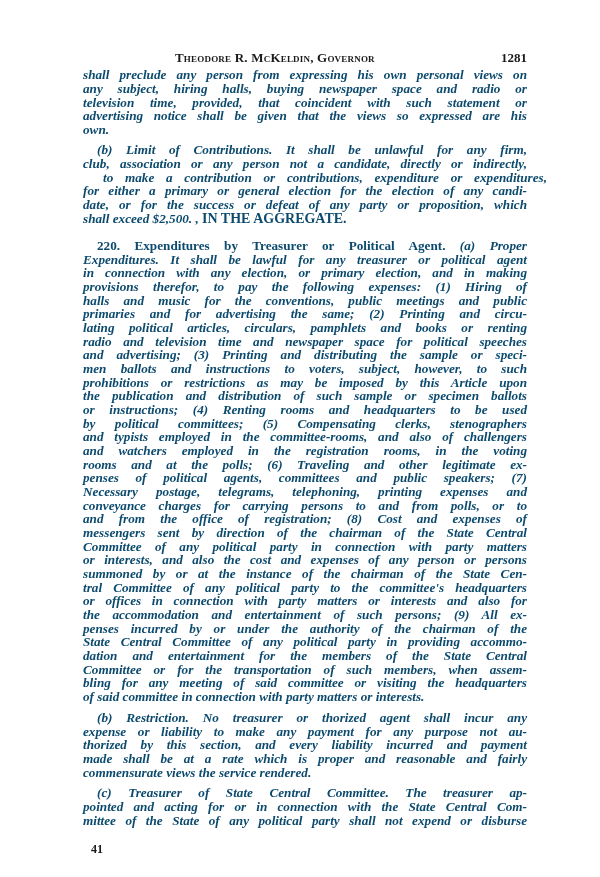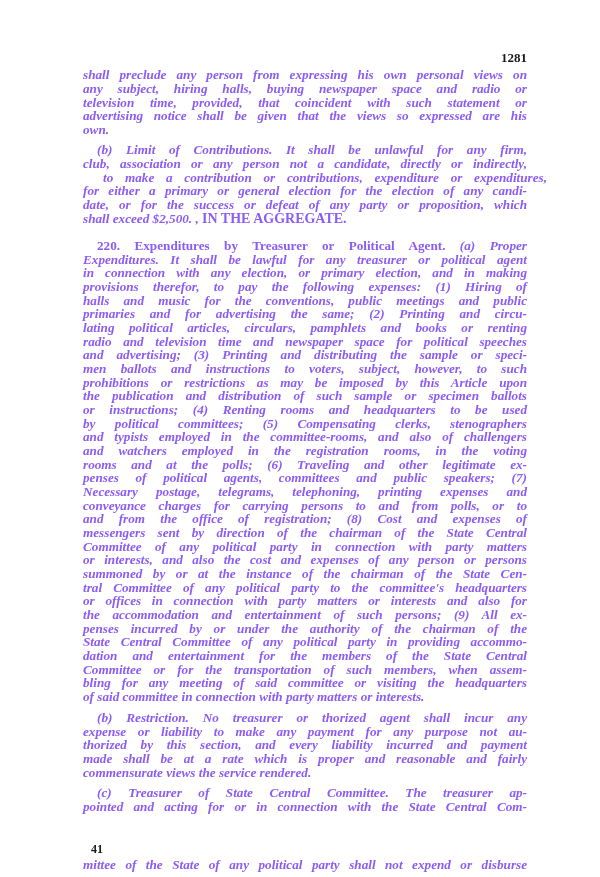--- a/index.html
+++ b/index.html
@@ -12,36 +12,37 @@
   .header {
     position: absolute; top: 50px; left: 0; width: 444px; height: 16px;
     font-family: "Liberation Serif", serif; font-size: 13px; font-weight: bold;
   }
   .header .title { position: absolute; left: 92px; top: 0; font-variant: small-caps; letter-spacing: 0.2px; }
   .header .pnum { position: absolute; right: 0; top: 0; }
   .line {
     position: absolute; left: 0; width: 444px; height: 14px; white-space: nowrap;
     font-family: "Liberation Serif", serif; font-style: italic; font-weight: bold;
     font-size: 13.2px; line-height: 14px; text-align: justify; text-align-last: justify;
-    color: #8b5cf6;
+    color: #0c4a6e;
   }
   .line.last { text-align-last: left; }
   .line.indent { padding-left: 14px; width: 430px; }
   .plain { font-style: normal; font-weight: bold; font-size: 14px; }
   .sec { font-style: normal; font-weight: bold; }
   .folio {
     position: absolute; left: 8px; top: 842px;
     font-family: "Liberation Serif", serif; font-weight: bold; font-size: 12px;
   }
 </style>
 </head>
 <body>
 
 <div class="page">
   <div class="header">
+    <span class="title">Theodore R. McKeldin, Governor</span>
     <span class="pnum">1281</span>
   </div>
   <div id="body-lines">
       <div class="line" style="top: 68px;"><span>shall preclude any person from expressing his own personal views on</span></div>
       <div class="line" style="top: 82px;"><span>any subject, hiring halls, buying newspaper space and radio or</span></div>
       <div class="line" style="top: 96px;"><span>television time, provided, that coincident with such statement or</span></div>
       <div class="line" style="top: 109px;"><span>advertising notice shall be given that the views so expressed are his</span></div>
       <div class="line last" style="top: 123px;"><span>own.</span></div>
       <div class="line indent" style="top: 143px;"><span>(b) Limit of Contributions. It shall be unlawful for any firm,</span></div>
       <div class="line" style="top: 157px;"><span>club, association or any person not a candidate, directly or indirectly,</span></div>
@@ -83,16 +84,16 @@
       <div class="line" style="top: 663px;"><span>Committee or for the transportation of such members, when assem-</span></div>
       <div class="line" style="top: 676px;"><span>bling for any meeting of said committee or visiting the headquarters</span></div>
       <div class="line last" style="top: 690px;"><span>of said committee in connection with party matters or interests.</span></div>
       <div class="line indent" style="top: 711px;"><span>(b) Restriction. No treasurer or thorized agent shall incur any</span></div>
       <div class="line" style="top: 725px;"><span>expense or liability to make any payment for any purpose not au-</span></div>
       <div class="line" style="top: 738px;"><span>thorized by this section, and every liability incurred and payment</span></div>
       <div class="line" style="top: 752px;"><span>made shall be at a rate which is proper and reasonable and fairly</span></div>
       <div class="line last" style="top: 766px;"><span>commensurate views the service rendered.</span></div>
       <div class="line indent" style="top: 786px;"><span>(c) Treasurer of State Central Committee. The treasurer ap-</span></div>
       <div class="line" style="top: 800px;"><span>pointed and acting for or in connection with the State Central Com-</span></div>
-      <div class="line" style="top: 814px; margin-top: 44px;"><span>mittee of the State of any political party shall not expend or disburse</span></div>
+      <div class="line" style="top: 814px;"><span>mittee of the State of any political party shall not expend or disburse</span></div>
     </div>
   <div class="folio">41</div>
 </div>
 
 </body></html>

